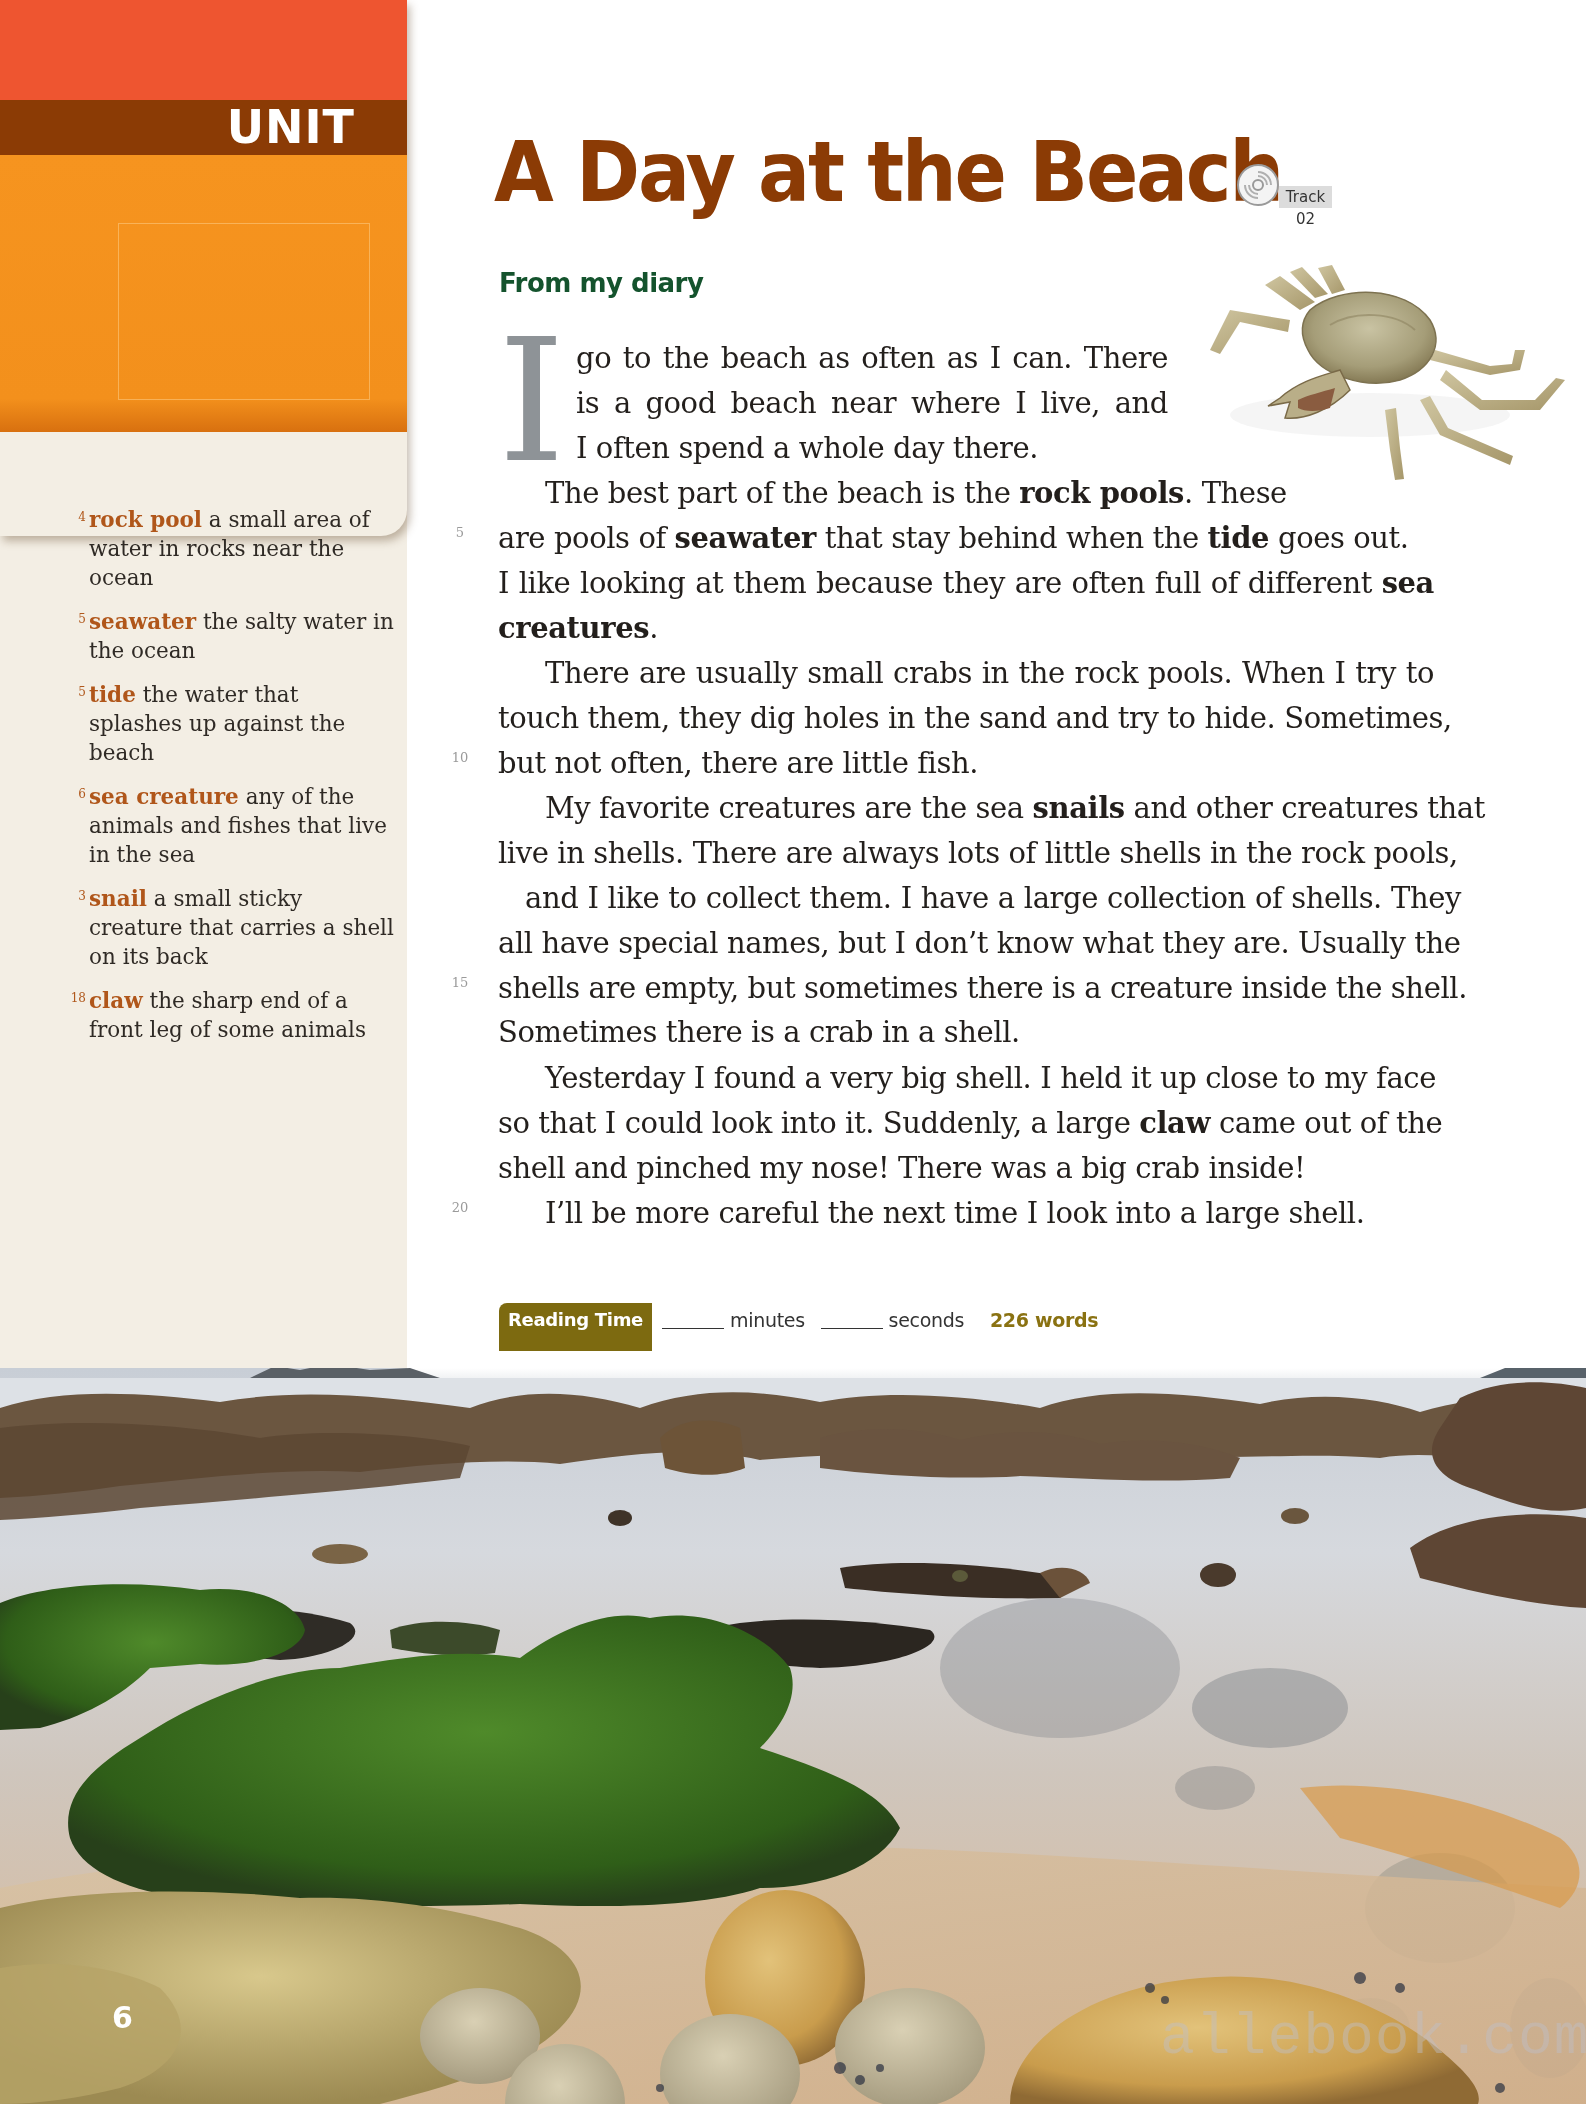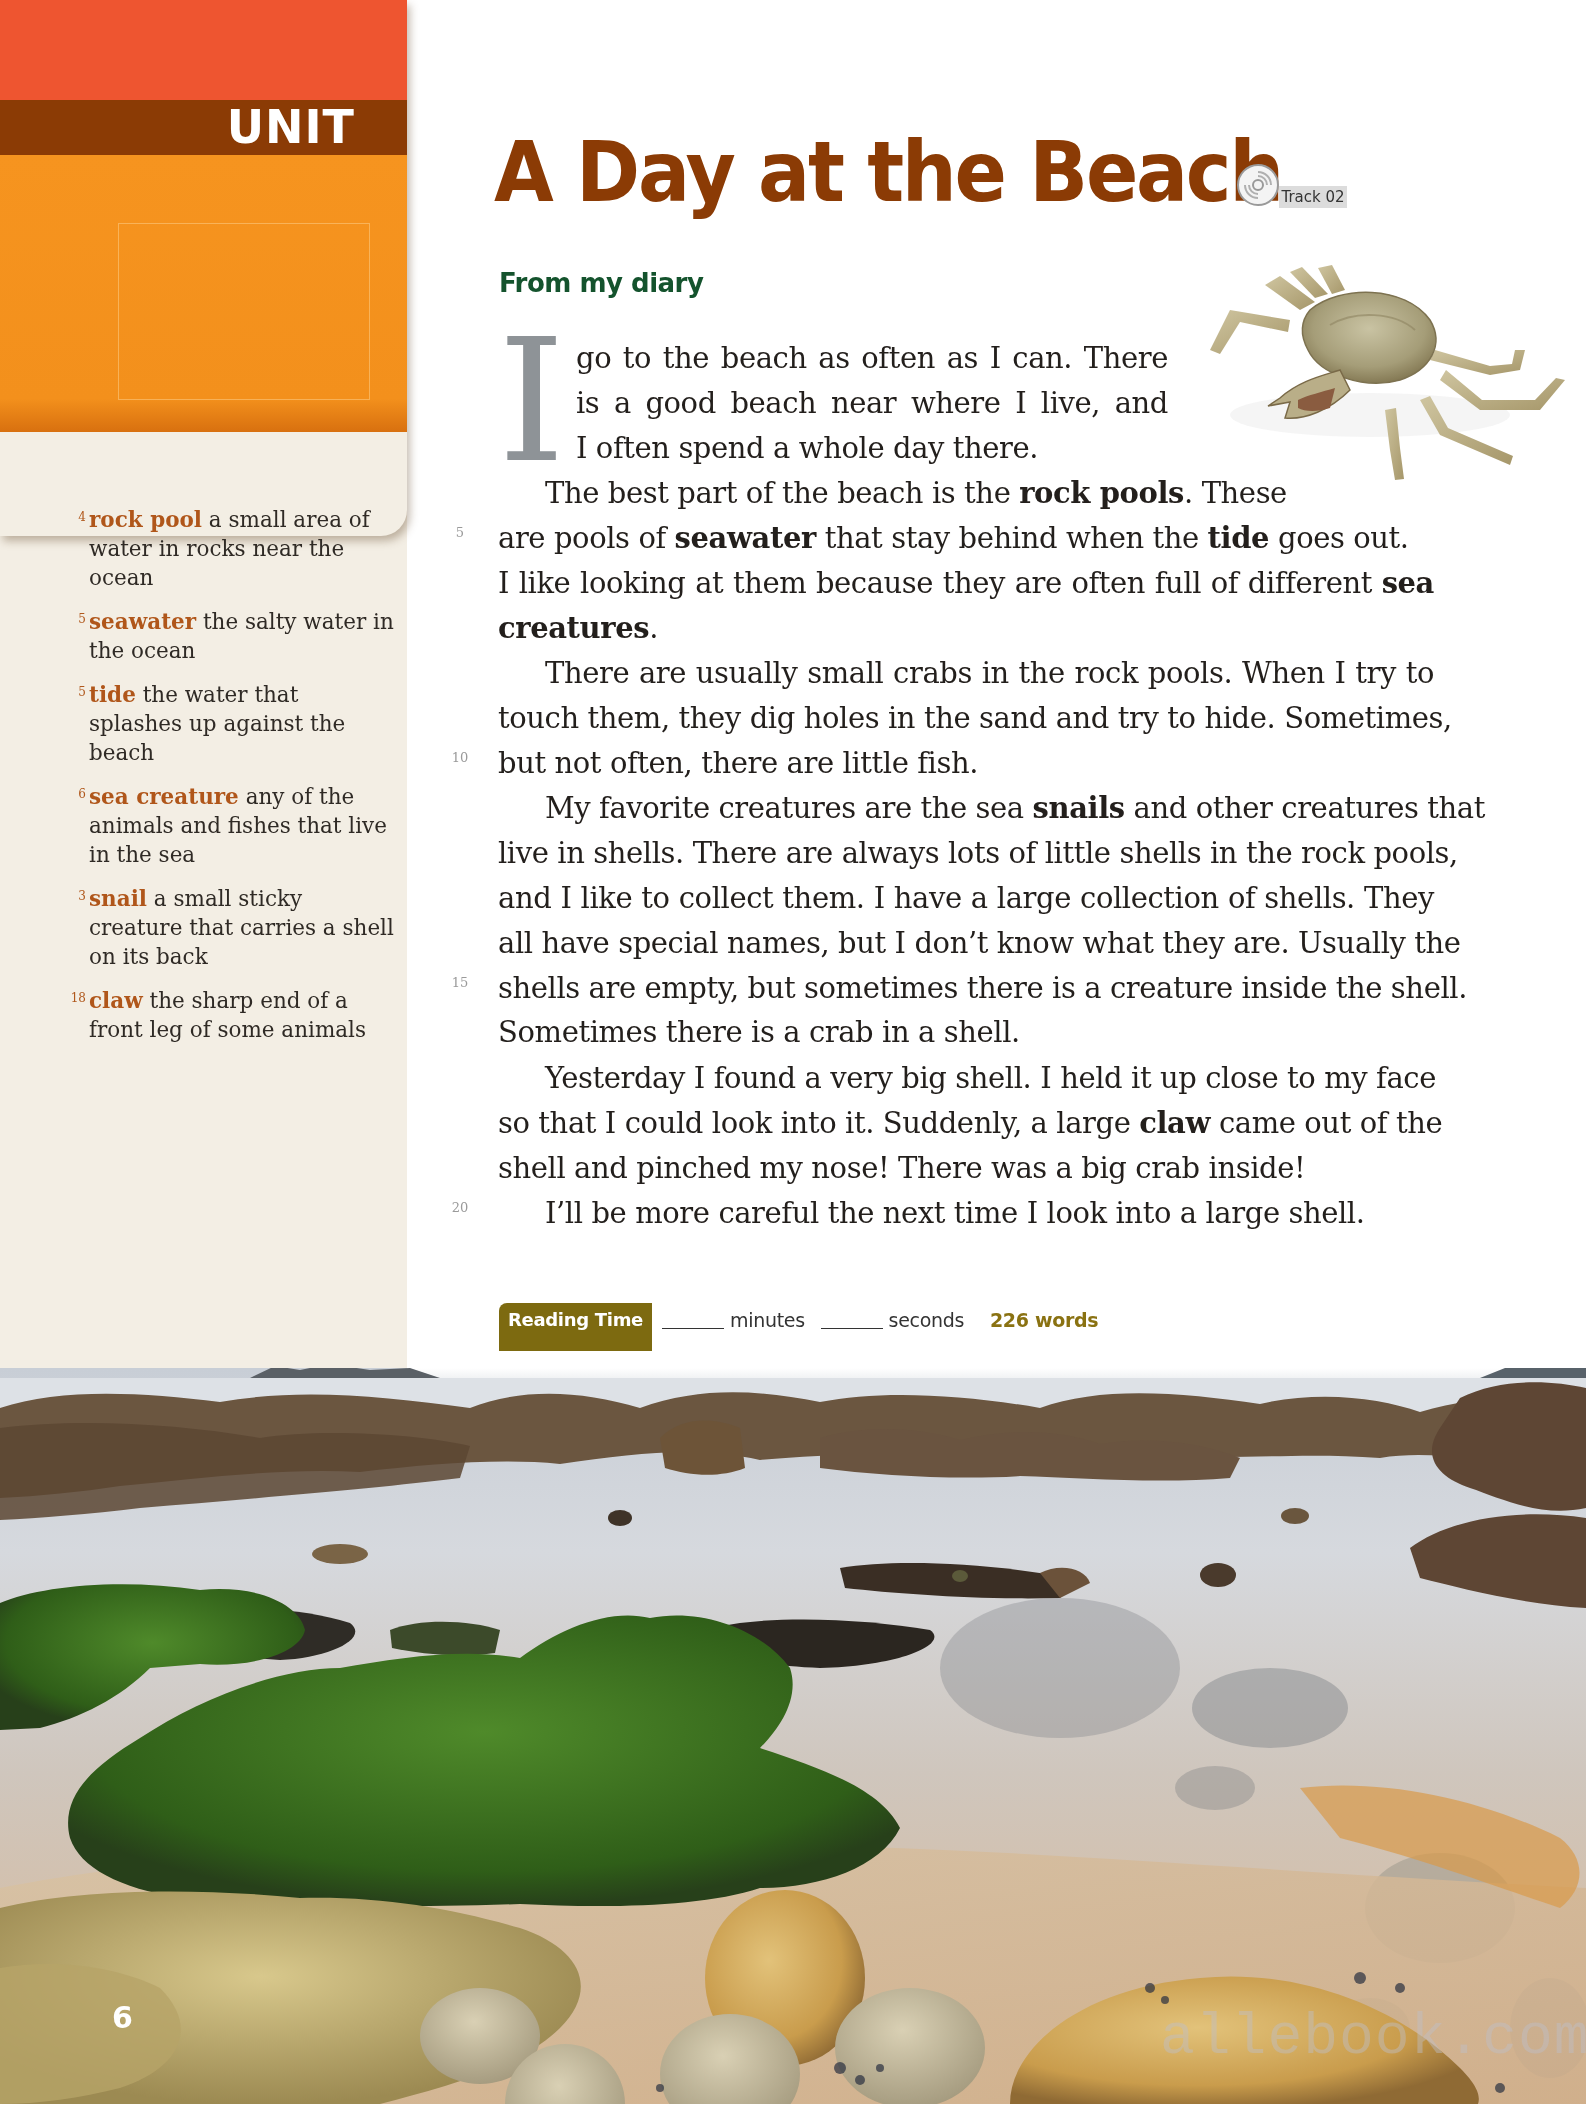--- a/index.html
+++ b/index.html
@@ -59,21 +59,21 @@
   
   .title {
     left: 494px; top: 122px;
     font-family: "DejaVu Sans", sans-serif; font-weight: bold;
     font-size: 84px; line-height: 100px; color: #8b3b05;
     letter-spacing: -2.5px;
     transform: scaleX(0.92); transform-origin: left center;
   }
   .cd-icon { left: 1236px; top: 163px; width: 44px; height: 44px; }
   .track-badge {
-    left: 1279px; top: 186px; width: 68px; height: 22px;
+    left: 1279px; top: 186px; width: 53px; height: 22px;
     background: #dcdcdc;
     font-family: "DejaVu Sans", sans-serif; font-size: 15px; line-height: 22px;
     color: #333333; text-align: center;
   }
   .subtitle {
     left: 499px; top: 268px;
     font-family: "DejaVu Sans", sans-serif; font-weight: bold;
     font-size: 26px; color: #14532d; letter-spacing: -0.5px;
   }
 
@@ -224,21 +224,21 @@
     <div class="body-line narrow last" style="top: 426px;"><span>I often spend a whole day there.</span></div>
     <div class="body-line indent" style="width: 762px; top: 471px;"><span>The best part of the beach is the </span><b>rock pools</b><span>. These</span></div>
     <div class="body-line last" style="top: 516px;"><span>are pools of </span><b>seawater</b><span> that stay behind when the </span><b>tide</b><span> goes out.</span></div>
     <div class="body-line" style="top: 561px;"><span>I like looking at them because they are often full of different </span><b>sea</b></div>
     <div class="body-line last" style="top: 606px;"><b>creatures</b><span>.</span></div>
     <div class="body-line indent" style="top: 651px;"><span>There are usually small crabs in the rock pools. When I try to</span></div>
     <div class="body-line" style="top: 696px;"><span>touch them, they dig holes in the sand and try to hide. Sometimes,</span></div>
     <div class="body-line last" style="top: 741px;"><span>but not often, there are little fish.</span></div>
     <div class="body-line indent" style="top: 786px;"><span>My favorite creatures are the sea </span><b>snails</b><span> and other creatures that</span></div>
     <div class="body-line" style="top: 831px;"><span>live in shells. There are always lots of little shells in the rock pools,</span></div>
-    <div class="body-line" style="top: 876px;"><span>and I like to collect them. I have a large collection of shells. They</span></div>
+    <div class="body-line" style="top: 876px; margin-left: 27px;"><span>and I like to collect them. I have a large collection of shells. They</span></div>
     <div class="body-line" style="top: 921px;"><span>all have special names, but I don’t know what they are. Usually the</span></div>
     <div class="body-line" style="top: 966px;"><span>shells are empty, but sometimes there is a creature inside the shell.</span></div>
     <div class="body-line last" style="top: 1010px;"><span>Sometimes there is a crab in a shell.</span></div>
     <div class="body-line indent" style="top: 1056px;"><span>Yesterday I found a very big shell. I held it up close to my face</span></div>
     <div class="body-line" style="top: 1101px;"><span>so that I could look into it. Suddenly, a large </span><b>claw</b><span> came out of the</span></div>
     <div class="body-line last" style="top: 1146px;"><span>shell and pinched my nose! There was a big crab inside!</span></div>
     <div class="body-line indent last" style="top: 1191px;"><span>I’ll be more careful the next time I look into a large shell.</span></div>
   </div>
 
 <div class="line-num" style="top:510px;">5</div>

